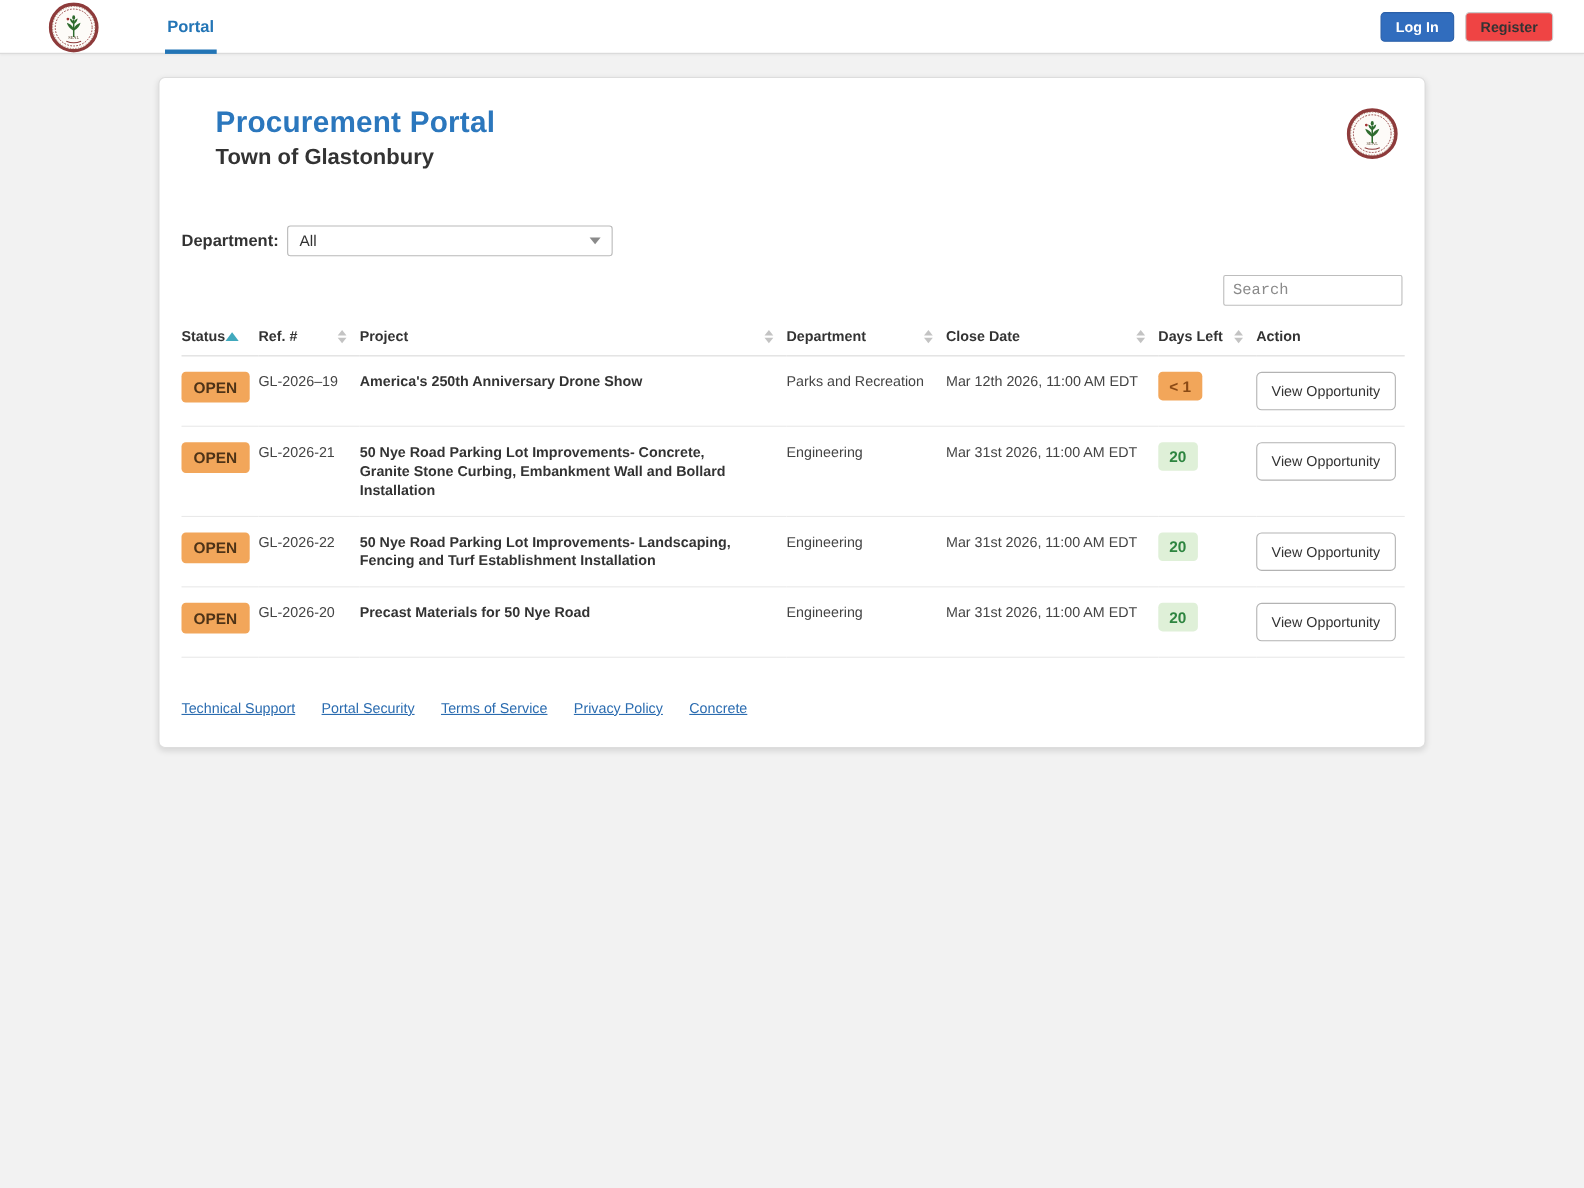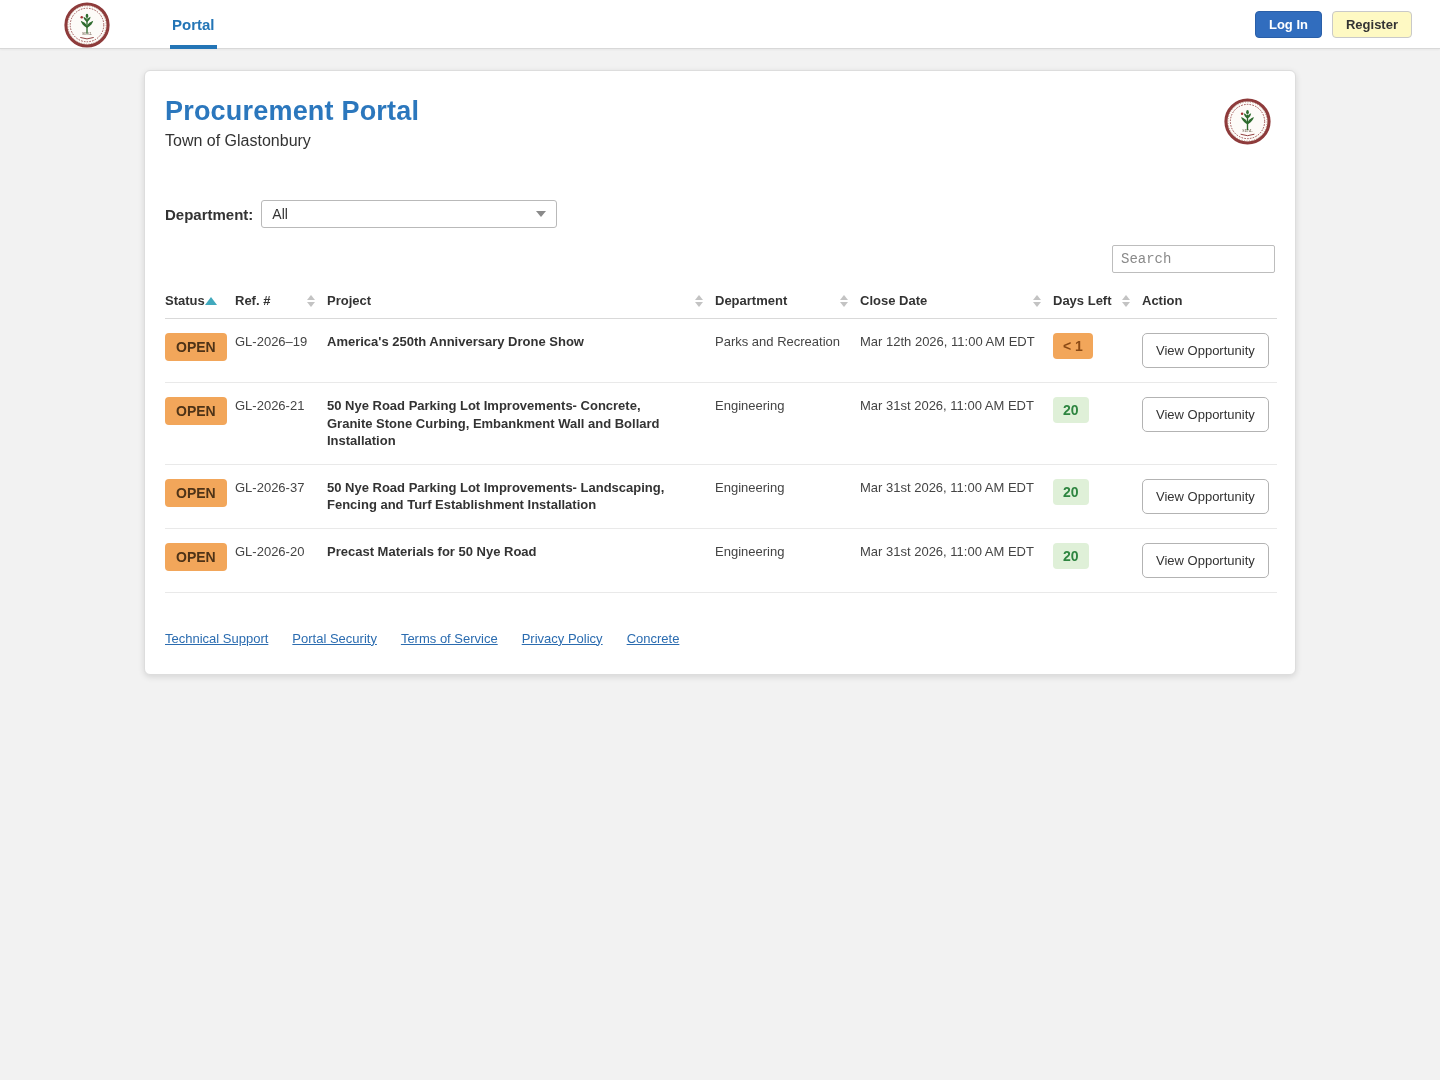--- a/index.html
+++ b/index.html
@@ -2,45 +2,45 @@
 <html><head>
 <meta charset="utf-8">
 <style>
   * { margin:0; padding:0; box-sizing:border-box; }
   html,body { width:1440px; min-height:1080px; background:#f2f2f2;
     font-family:"Liberation Sans", sans-serif; color:#333; }
 
   
   .topbar { height:49px; background:#fff; border-bottom:1px solid #d8d8d8;
     box-shadow:0 1px 2px rgba(0,0,0,.05); display:flex; align-items:center;
-    padding:0 28px 0 64px; position:relative; }
+    padding:0 28px 0 44px; position:relative; }
   .topbar .logo { width:46px; height:46px; margin-top:2px; }
   .nav-item { margin-left:62px; height:49px; display:flex; align-items:center;
     position:relative; cursor:pointer; }
   .nav-item .nav-label { color:#2375b6; font-weight:bold; font-size:15px; }
   .nav-item .nav-underline { position:absolute; left:-2px; right:-2px; bottom:0;
     height:4px; background:#2375b6; }
   .topbar-spacer { flex:1; }
   .btn { border-radius:4px; font-size:13px; font-weight:bold; cursor:pointer;
     padding:6px 13px; line-height:1; }
   .btn-primary { background:#316dbe; border:1px solid #2a5fa8; color:#fff; }
-  .btn-outline { background:#fef9c3; border:1px solid #c9c9c9; color:#333; }
+  .btn-outline { background:#ef4444; border:1px solid #c9c9c9; color:#333; }
   .topbar .btn + .btn { margin-left:10px; }
 
   
   .seal { display:block; }
 
   
   .card { width:1152px; margin:21px auto 0; background:#fff;
     border:1px solid #ddd; border-radius:6px;
     box-shadow:0 2px 6px rgba(0,0,0,.12); padding:25px 20px 28px; }
 
   .page-title { color:#2b77bd; font-size:27px; font-weight:bold; letter-spacing:.2px; }
-  .page-subtitle { color:#333; font-size:16px; font-weight:normal; margin-top:5px; }
-  .card-header { display:flex; justify-content:space-between; align-items:flex-start; }
+  .page-subtitle { color:#333; font-size:20px; font-weight:bold; margin-top:5px; }
+  .card-header { display:flex; justify-content:space-between; align-items:flex-start;margin-left:31px; }
   .card-header .seal { margin:2px 4px 0 0; }
 
   
   .filter-row { margin-top:50px; display:flex; align-items:center; }
   .filter-label { font-size:15px; font-weight:bold; margin-right:8px; }
   .fake-select { width:296px; height:28px; border:1px solid #b9b9b9; border-radius:3px;
     display:flex; align-items:center; justify-content:space-between;
     padding:0 10px; font-size:14px; color:#333; cursor:pointer; background:#fff; }
   .fake-select .caret { width:0; height:0; border-left:5px solid transparent;
     border-right:5px solid transparent; border-top:6px solid #8a8a8a; }
@@ -234,21 +234,21 @@
         <td><span class="badge badge-open">OPEN</span></td>
         <td>GL-2026-21</td>
         <td class="project-cell">50 Nye Road Parking Lot Improvements- Concrete, Granite Stone Curbing, Embankment Wall and Bollard Installation</td>
         <td>Engineering</td>
         <td>Mar 31st 2026, 11:00 AM EDT</td>
         <td><span class="badge badge-ok">20</span></td>
         <td><button class="view-btn">View Opportunity</button></td>
       </tr>
       <tr>
         <td><span class="badge badge-open">OPEN</span></td>
-        <td>GL-2026-37</td>
+        <td>GL-2026-22</td>
         <td class="project-cell">50 Nye Road Parking Lot Improvements- Landscaping, Fencing and Turf Establishment Installation</td>
         <td>Engineering</td>
         <td>Mar 31st 2026, 11:00 AM EDT</td>
         <td><span class="badge badge-ok">20</span></td>
         <td><button class="view-btn">View Opportunity</button></td>
       </tr>
       <tr>
         <td><span class="badge badge-open">OPEN</span></td>
         <td>GL-2026-20</td>
         <td class="project-cell">Precast Materials for 50 Nye Road</td>

